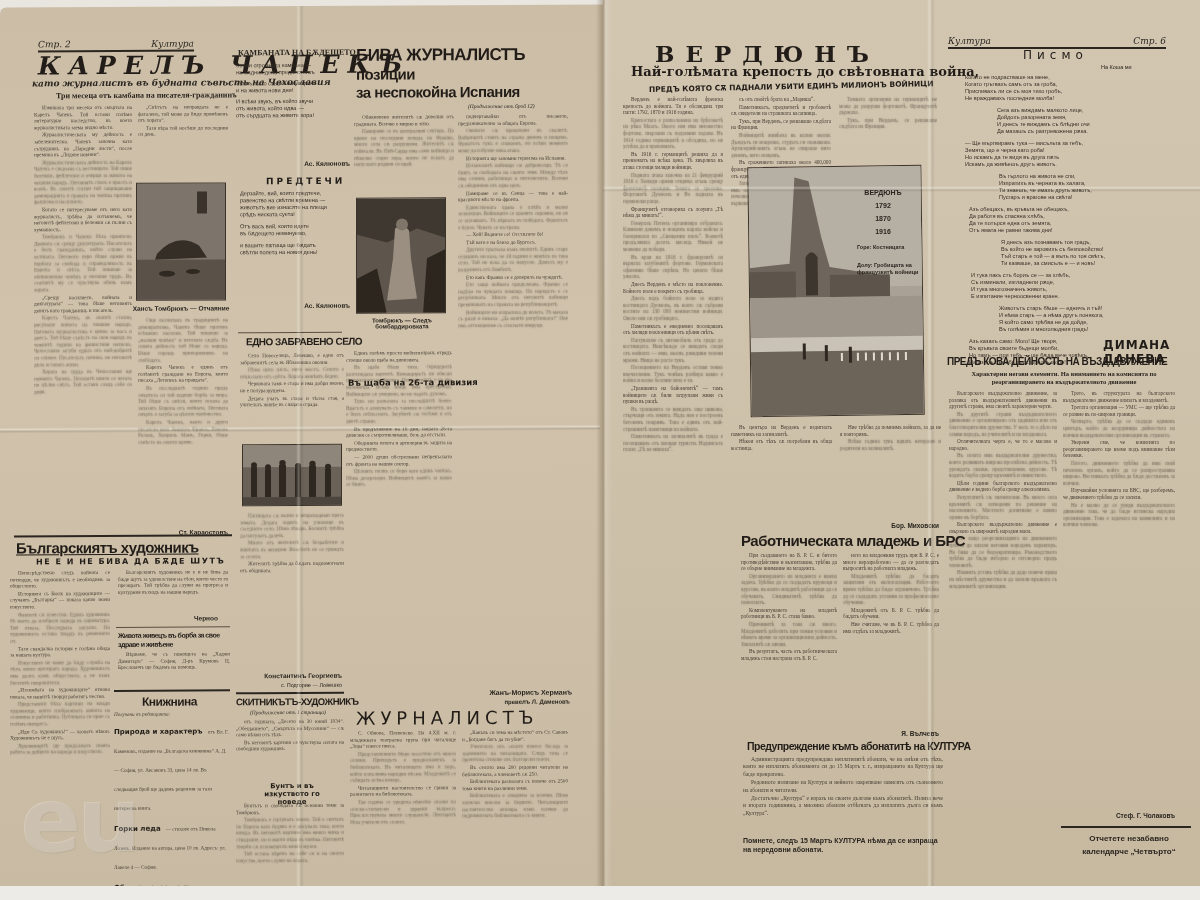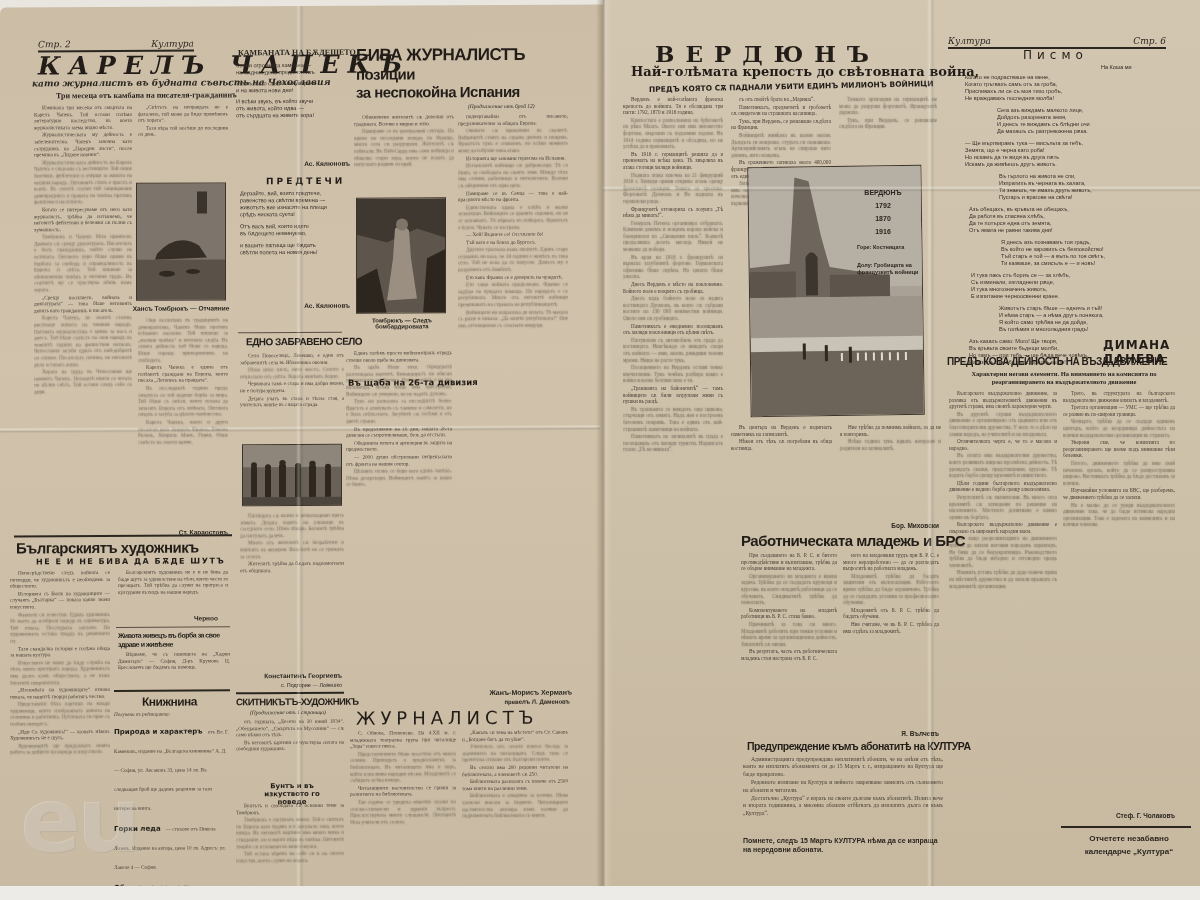--- a/index.html
+++ b/index.html
@@ -195,21 +195,21 @@
     </div>
     <div class="abs txt" style="left:240px; top:506px; width:104px; height:110px; overflow:hidden;">
       <p class="greek">Пѫтищата сѫ кални и непроходими презъ зимата. Децата ходятъ на училище въ съседното село. Нѣма лѣкарь. Болнитѣ трѣбва да пѫтуватъ далечъ.</p>
       <p class="greek">Много отъ жителитѣ сѫ безработни и живѣятъ въ мизерия. Властитѣ не се грижатъ за селото.</p>
       <p>Жителитѣ трѣбва да бѫдатъ подпомогнати отъ общината.</p>
     </div>
     <div class="abs sig" style="left:236px; top:666px; width:106px;">Константинъ Георгиевъ</div>
     <div class="abs sig" style="left:236px; top:676px; width:106px; font-weight:normal; font-size:5.5px;">с. Подгорие — Ловешко</div>
 
     <div class="rule" style="left:14px; top:528px; width:218px;"></div>
-    <div class="abs head-cond" style="left:16px; top:532px; font-size:15px; white-space:nowrap;">Българскиятъ художникъ</div>
+    <div class="abs head-cond" style="left:16px; top:532px; font-size:15px; white-space:nowrap;text-decoration:underline;">Българскиятъ художникъ</div>
     <div class="abs head-sans" style="left:36px; top:550px; font-size:8px; letter-spacing:1.5px; white-space:nowrap;">НЕ Е И НЕ БИВА ДА БѪДЕ ШУТЪ</div>
     <div class="abs txt" style="left:10px; top:562px; width:100px; height:320px; overflow:hidden;">
       <p>Непосрѣдствено следъ войната се потвърди, че художникътъ е необходимъ за обществото.</p>
       <p>Историята съ Бюлк на художниците — случаятъ „Българка“ — показа какво значи изкуството.</p>
       <p class="greek">Фактитѣ сѫ известни. Единъ художникъ бѣ наетъ да изобрази народа въ карикатура. Той отказа. Последваха заплахи. Но художникътъ остана твърдъ въ решението си.</p>
       <p>Тази скандална история е голѣма обида за нашата култура.</p>
       <p class="greek">Изкуството не може да бѫде служба на тѣзи, които презиратъ народа. Художникътъ има дългъ къмъ обществото, а не къмъ богатитѣ покровители.</p>
       <p>„Изложбата на художниците“ отново показа, че нашитѣ творци работятъ честно.</p>
       <p class="greek">Представени бѣха картини на млади художници, които изобразяватъ живота на селянина и работника. Публиката ги прие съ голѣмъ интересъ.</p>
       <p>„Иди Съ художникъ!“ — казватъ нѣкои. Художникътъ не е шутъ.</p>
@@ -472,21 +472,21 @@
       <p>Уверени сме, че комисията по реорганизирането ще вземе подъ внимание тѣзи бележки.</p>
       <p class="greek">Петото, движението трѣбва да има свой печатенъ органъ, който да се разпространява широко. Вестникътъ трѣбва да бѫде достѫпенъ за всички.</p>
       <p>Изучавайки условията на БВС, ще разберемъ, че движението трѣбва да се засили.</p>
       <p class="greek">Не е малко да се уреди въздържателното движение така, че да бѫде истинска народна организация. Това е задачата на комисията и на всички членове.</p>
     </div>
     <div class="abs sig" style="left:460px; top:812px; width:112px;">Стеф. Г. Чолаковъ</div>
 
     <div class="rule" style="left:458px; top:826px; width:130px;"></div>
     <div class="abs" style="left:466px; top:832px; width:120px; text-align:center; font-family:'Liberation Sans',sans-serif; font-weight:bold; font-size:8px; line-height:13px; color:#2b2620;">
       <div>Отчетете незабавно</div>
-      <div>календарче „Култура“</div>
+      <div>календарче „Четвърто“</div>
     </div>
 
     <div class="fold-v" style="left:324px;"></div>
     <div class="fold-h" style="top:186px; width:597px;"></div>
   </div>
 
   <div class="gutter"></div>
 </div>
 <div class="bottom-bg"></div>
 

